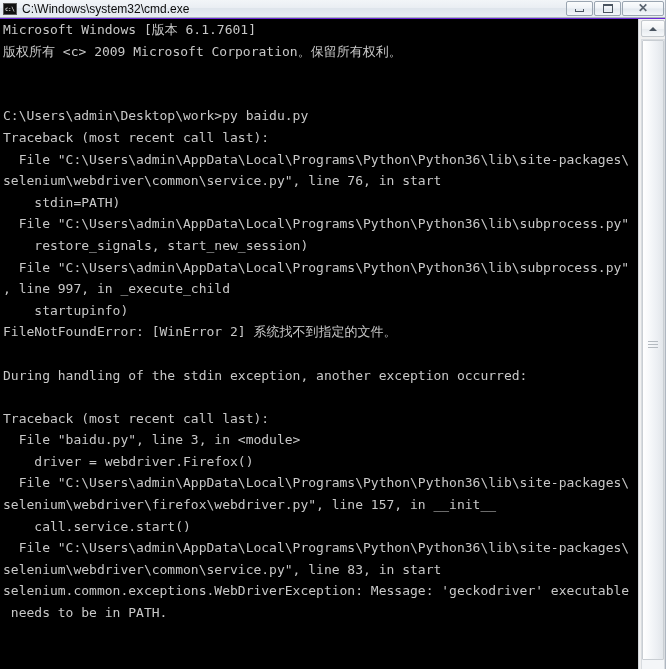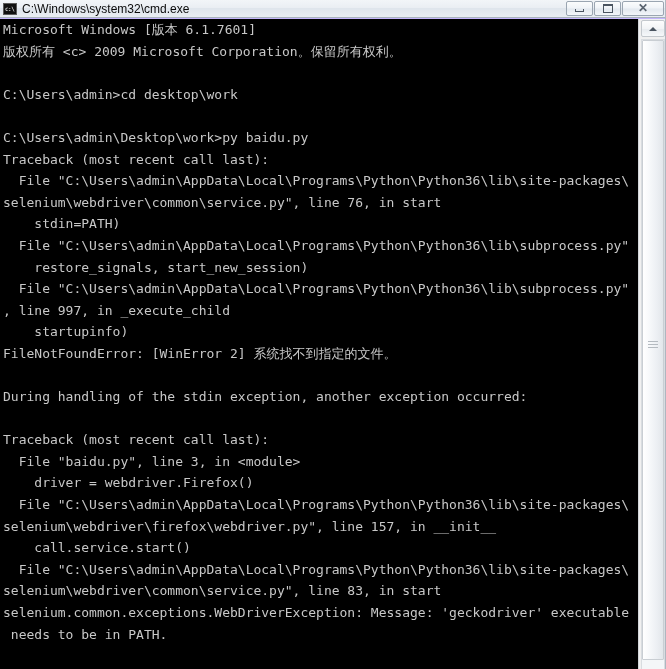--- a/index.html
+++ b/index.html
@@ -13,21 +13,21 @@
     overflow: hidden;
     font-family: "DejaVu Sans Mono", "Liberation Mono", monospace;
   }
 
   
   .window {
     position: absolute;
     left: 0; top: 0;
     width: 666px;
     height: 669px;
-    background: #c4b5fd;
+    background: #6d28d9;
     box-sizing: border-box;
   }
 
   
   .titlebar {
     position: absolute;
     left: 0; top: 0;
     width: 666px;
     height: 18px;
     background: linear-gradient(to bottom, #f2f5f8 0%, #eaeef3 45%, #dfe5ec 50%, #e9edf2 100%);
@@ -247,21 +247,20 @@
         <span class="glyph-close">✕</span>
       </div>
     </div>
   </div>
 
   <div class="console">
     <div class="console-lines" id="console-lines">
         <div class="cline">Microsoft Windows [版本 6.1.7601]</div>
         <div class="cline">版权所有 &lt;c&gt; 2009 Microsoft Corporation。保留所有权利。</div>
         <div class="cline">&nbsp;</div>
-        <div class="cline">C:\Users\admin&gt;cd desktop\work</div>
         <div class="cline">&nbsp;</div>
         <div class="cline">C:\Users\admin\Desktop\work&gt;py baidu.py</div>
         <div class="cline">Traceback (most recent call last):</div>
         <div class="cline">  File "C:\Users\admin\AppData\Local\Programs\Python\Python36\lib\site-packages\</div>
         <div class="cline">selenium\webdriver\common\service.py", line 76, in start</div>
         <div class="cline">    stdin=PATH)</div>
         <div class="cline">  File "C:\Users\admin\AppData\Local\Programs\Python\Python36\lib\subprocess.py"</div>
         <div class="cline">    restore_signals, start_new_session)</div>
         <div class="cline">  File "C:\Users\admin\AppData\Local\Programs\Python\Python36\lib\subprocess.py"</div>
         <div class="cline">, line 997, in _execute_child</div>

